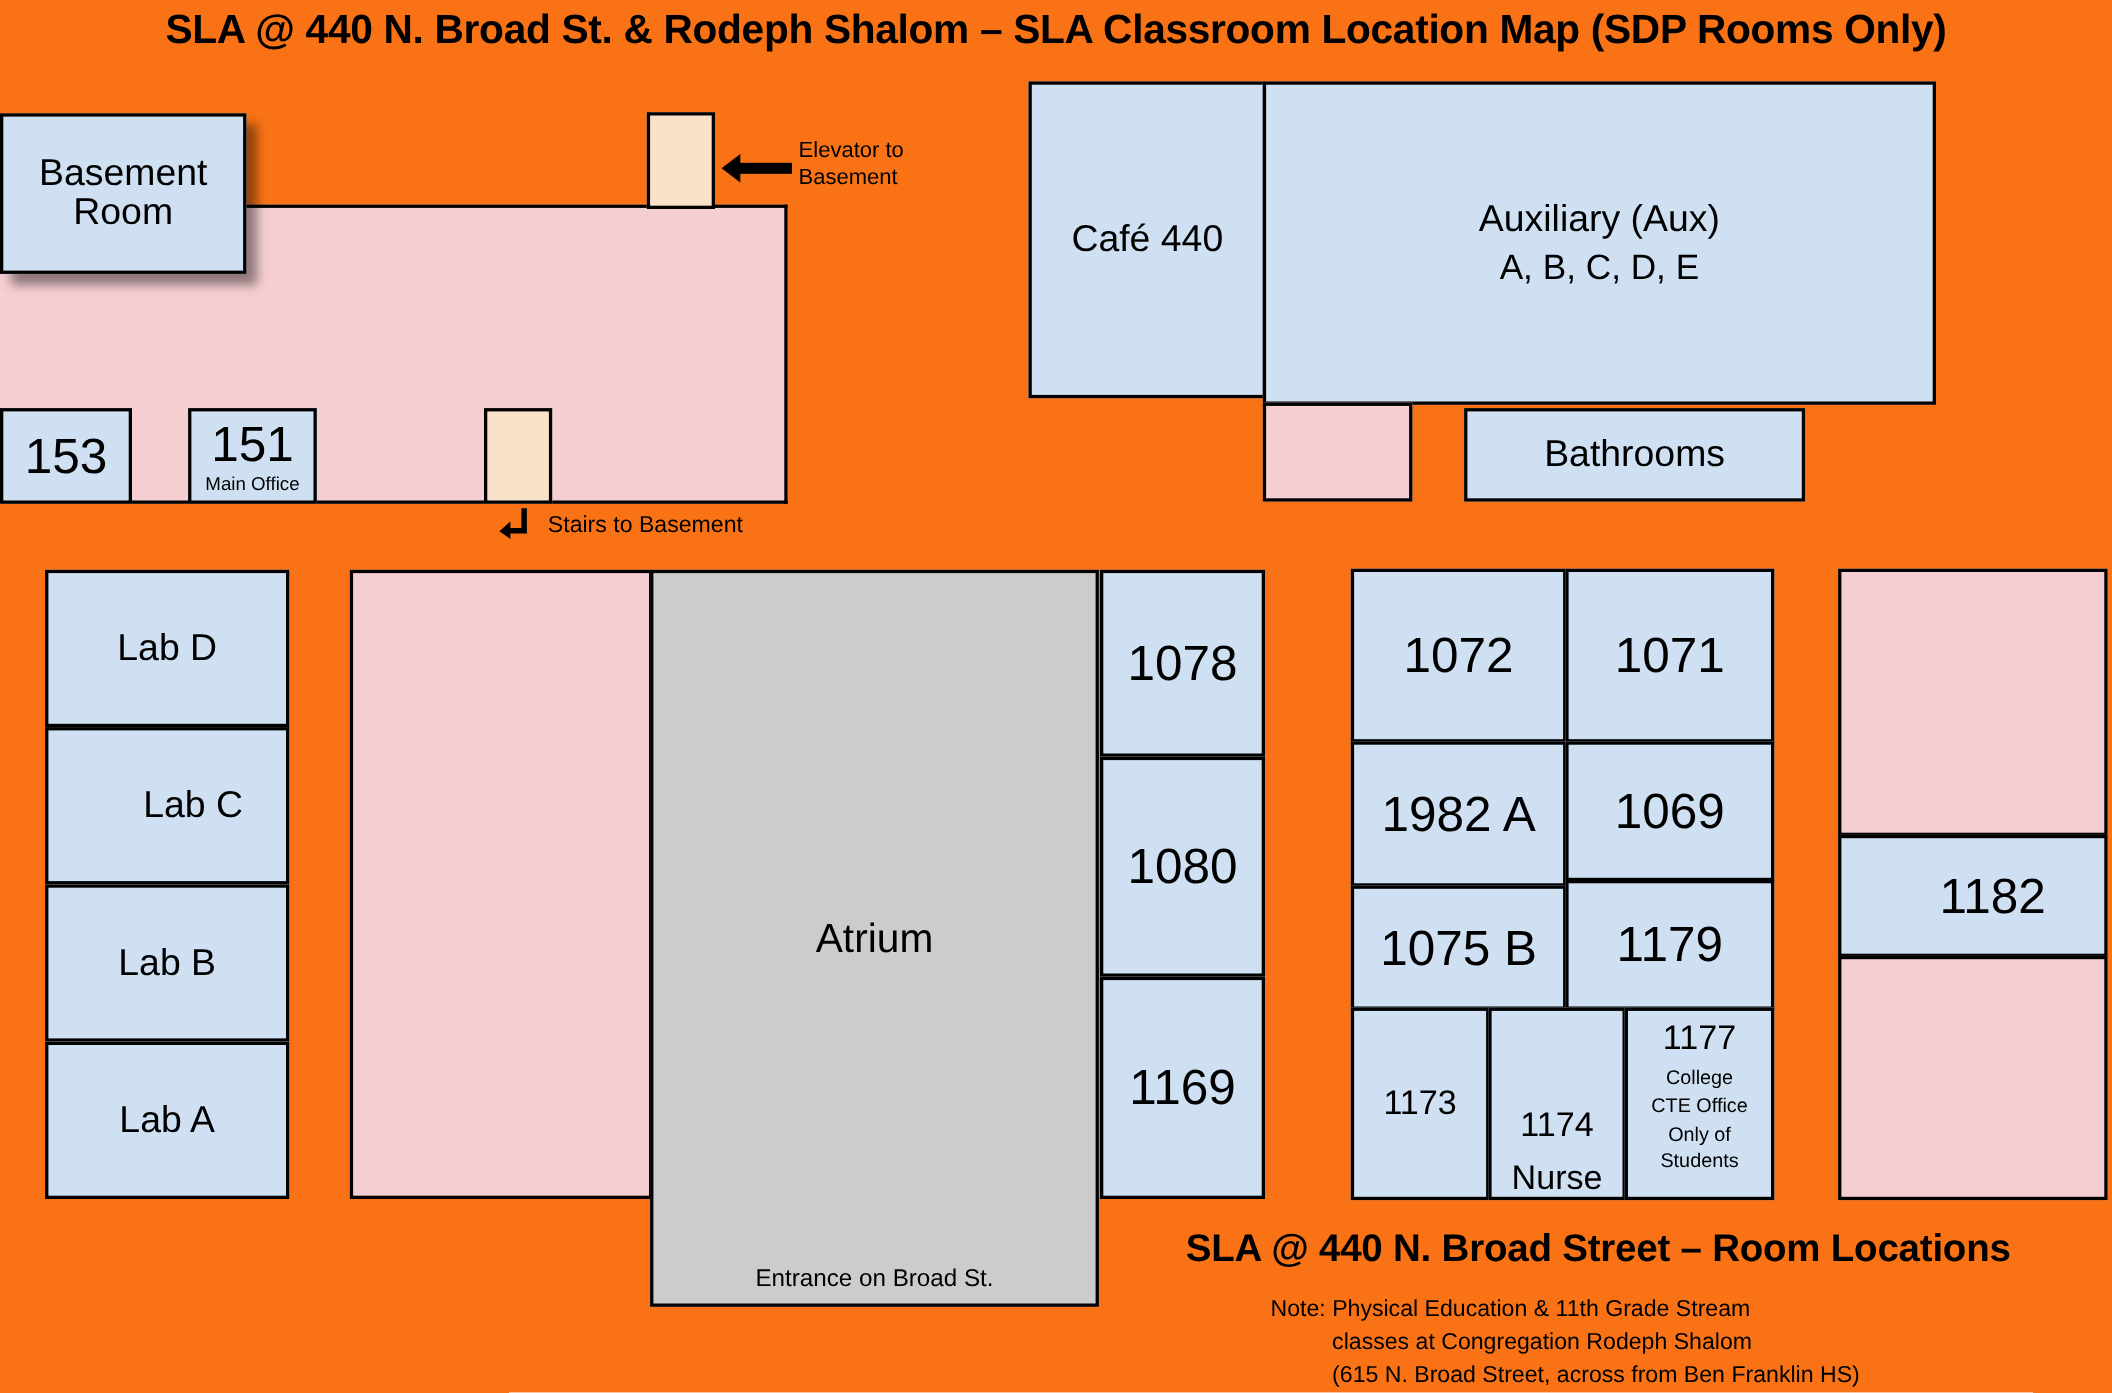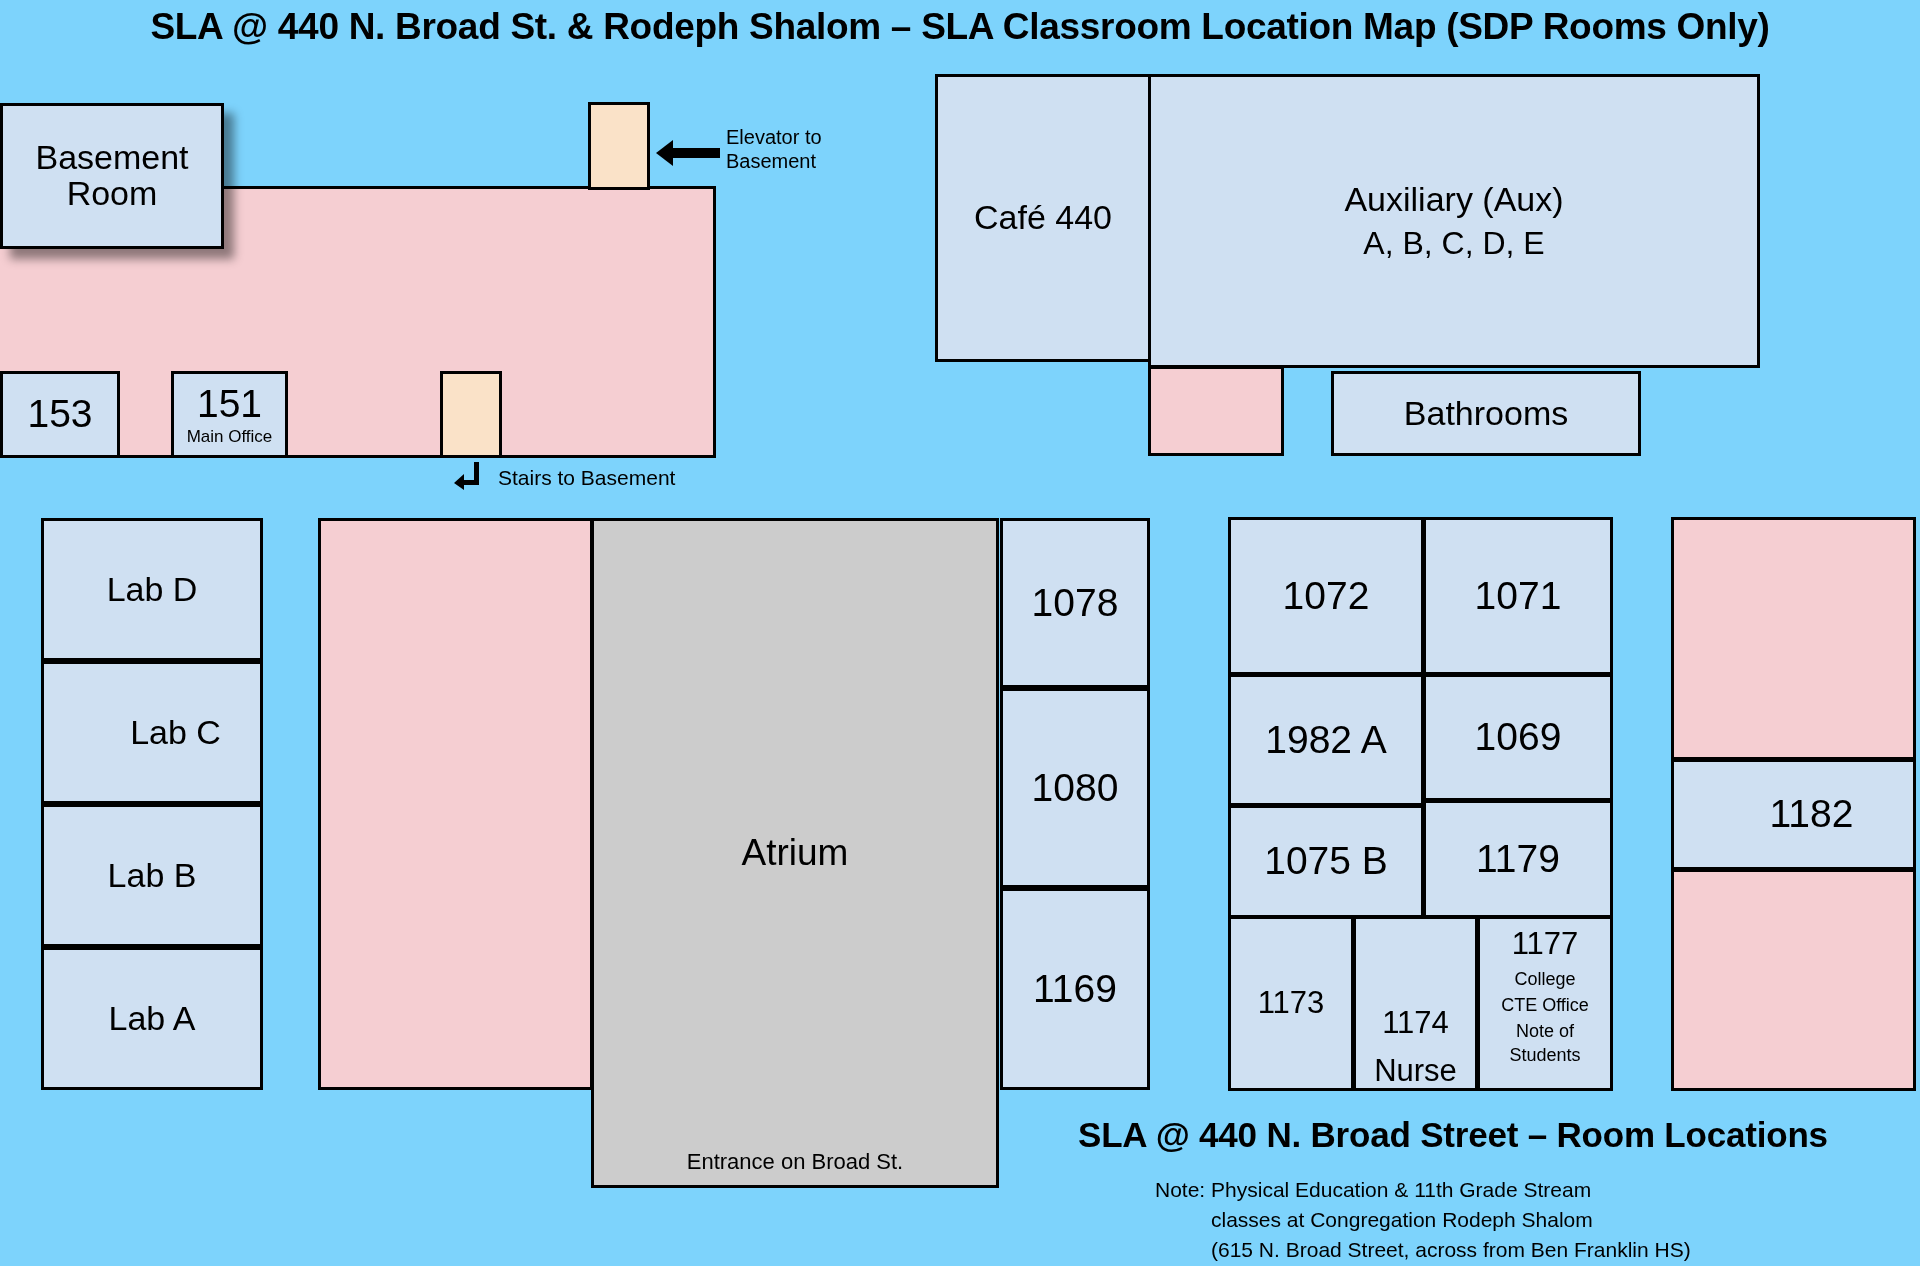--- a/index.html
+++ b/index.html
@@ -4,21 +4,21 @@
 <style>
   html,body{margin:0;padding:0;background:#ffffff;}
   body{
     font-family:"Liberation Sans", sans-serif;
     color:#000000;
   }
   #stage{
     position:relative;
     width:1920px;
     height:1266px;
-    background:#7dd3fc;
+    background:#f97316;
     overflow:hidden;
   }
 
   
   .map-title{
     position:absolute;
     left:0; top:6px; width:1920px;
     text-align:center;
     font-size:37px;
     font-weight:bold;
@@ -37,21 +37,21 @@
     justify-content:center;
     text-align:center;
     line-height:1.05;
   }
   .blue{ background:#cfe0f2; }
   .pink{ background:#f5ced2; }
   .tan { background:#fae2c8; }
   .gray{ background:#cccccc; }
   .noborder{ border:none; }
 
-  .rm-num{ font-size:39px;text-align:right; }
+  .rm-num{ font-size:45px;text-align:right; }
   .rm-num-sm{ font-size:31px; }
   .rm-sub{ font-size:17px; margin-top:3px; }
   .rm-sub-blk{ font-size:18px; line-height:1.35; margin-top:6px;}
   .rm-big{ font-size:34px; }
 
   
   .annot{
     position:absolute;
     font-size:20px;
     line-height:1.22;
@@ -208,21 +208,21 @@
     <span class="rm-num-sm">1173</span>
   </div>
   <div class="room blue" style="left:1353px; top:916px; width:125px; height:175px;justify-content:flex-end;">
     <span class="rm-num-sm">1174</span>
     <span class="rm-num-sm" style="margin-top:16px;">Nurse</span>
   </div>
   <div class="room blue" style="left:1477px; top:916px; width:136px; height:175px; justify-content:flex-start; padding-top:9px;">
     <span class="rm-num-sm">1177</span>
     <span class="rm-sub-blk">College</span>
     <span class="rm-sub-blk" style="margin-top:2px;">CTE Office</span>
-    <span class="rm-sub-blk" style="margin-top:2px;">Note of</span>
+    <span class="rm-sub-blk" style="margin-top:2px;">Only of</span>
     <span class="rm-sub-blk" style="margin-top:0px;">Students</span>
   </div>
 
   <div class="room pink" style="left:1671px; top:517px; width:245px; height:243px;"></div>
   <div class="room blue" style="left:1671px; top:759px; width:245px; height:111px;padding-left:36px;">
     <span class="rm-num">1182</span>
   </div>
   <div class="room pink" style="left:1671px; top:869px; width:245px; height:222px;"></div>
 
   <div class="caption" style="left:1078px; top:1115px;">SLA @ 440 N. Broad Street – Room Locations</div>

